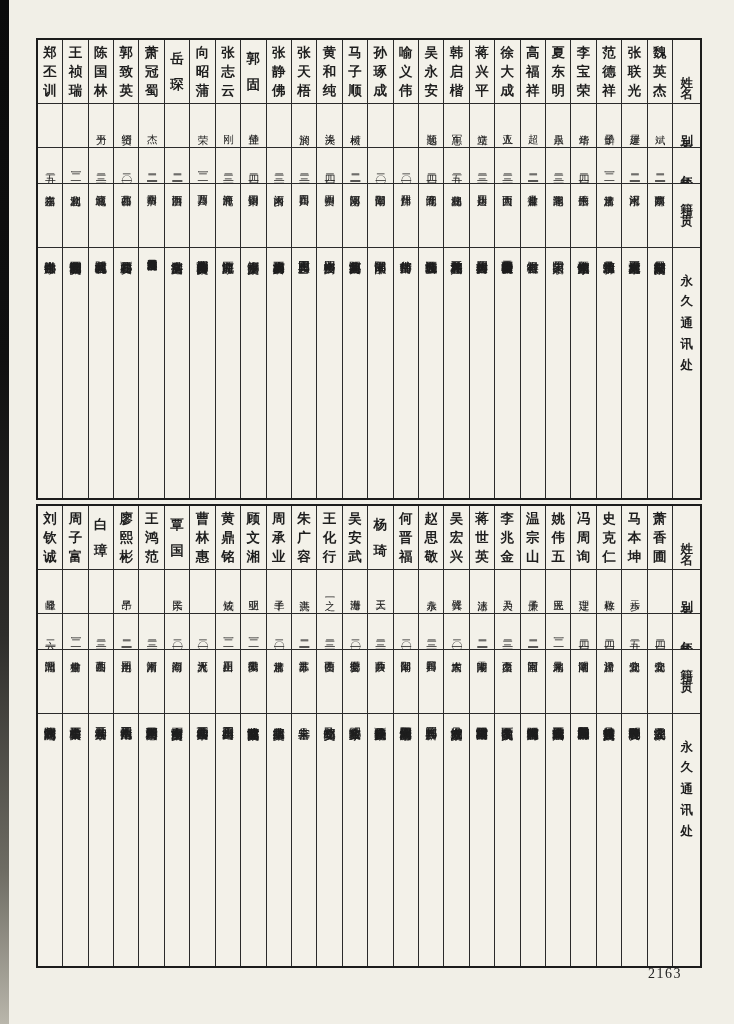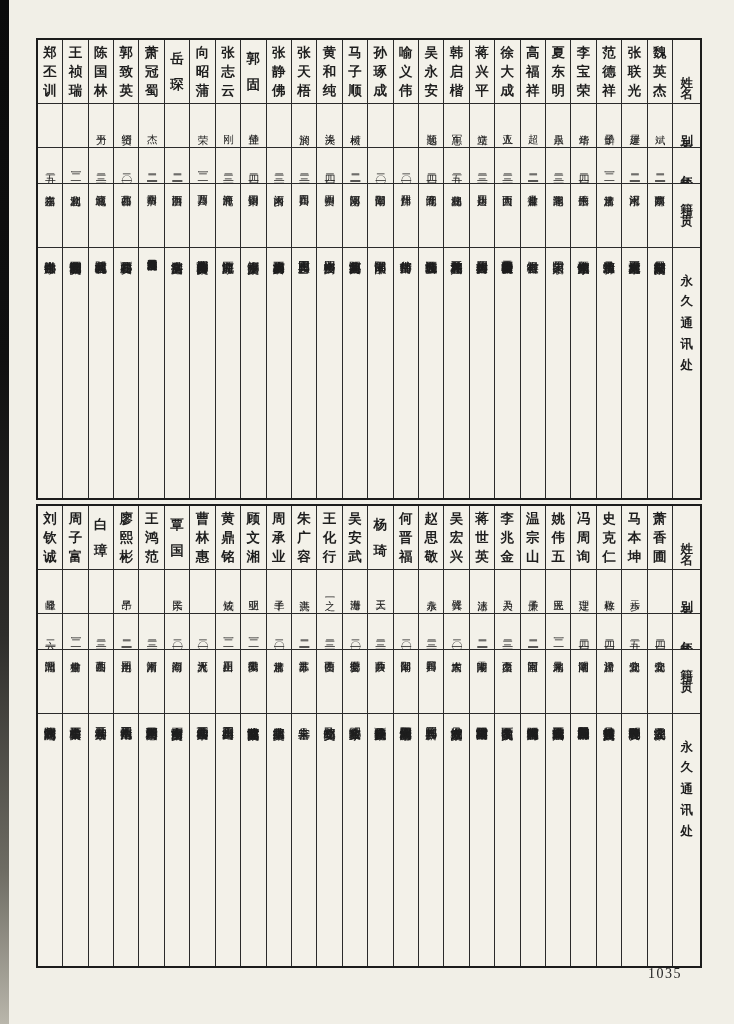--- a/index.html
+++ b/index.html
@@ -1141,14 +1141,14 @@
           <span class="v age-text">二六</span>
         </div>
         <div class="cell c-native">
           <span class="v native-text">湖北沔阳</span>
         </div>
         <div class="cell c-addr">
           <span class="v addr-text" style="line-height: 14px; font-size: 12px;">湖北沔阳塘湾刘时和收</span>
         </div>
       </div>
     </div>
-  <div id="page-number">1035</div>
+  <div id="page-number">2163</div>
 </div>
 
 </body></html>

